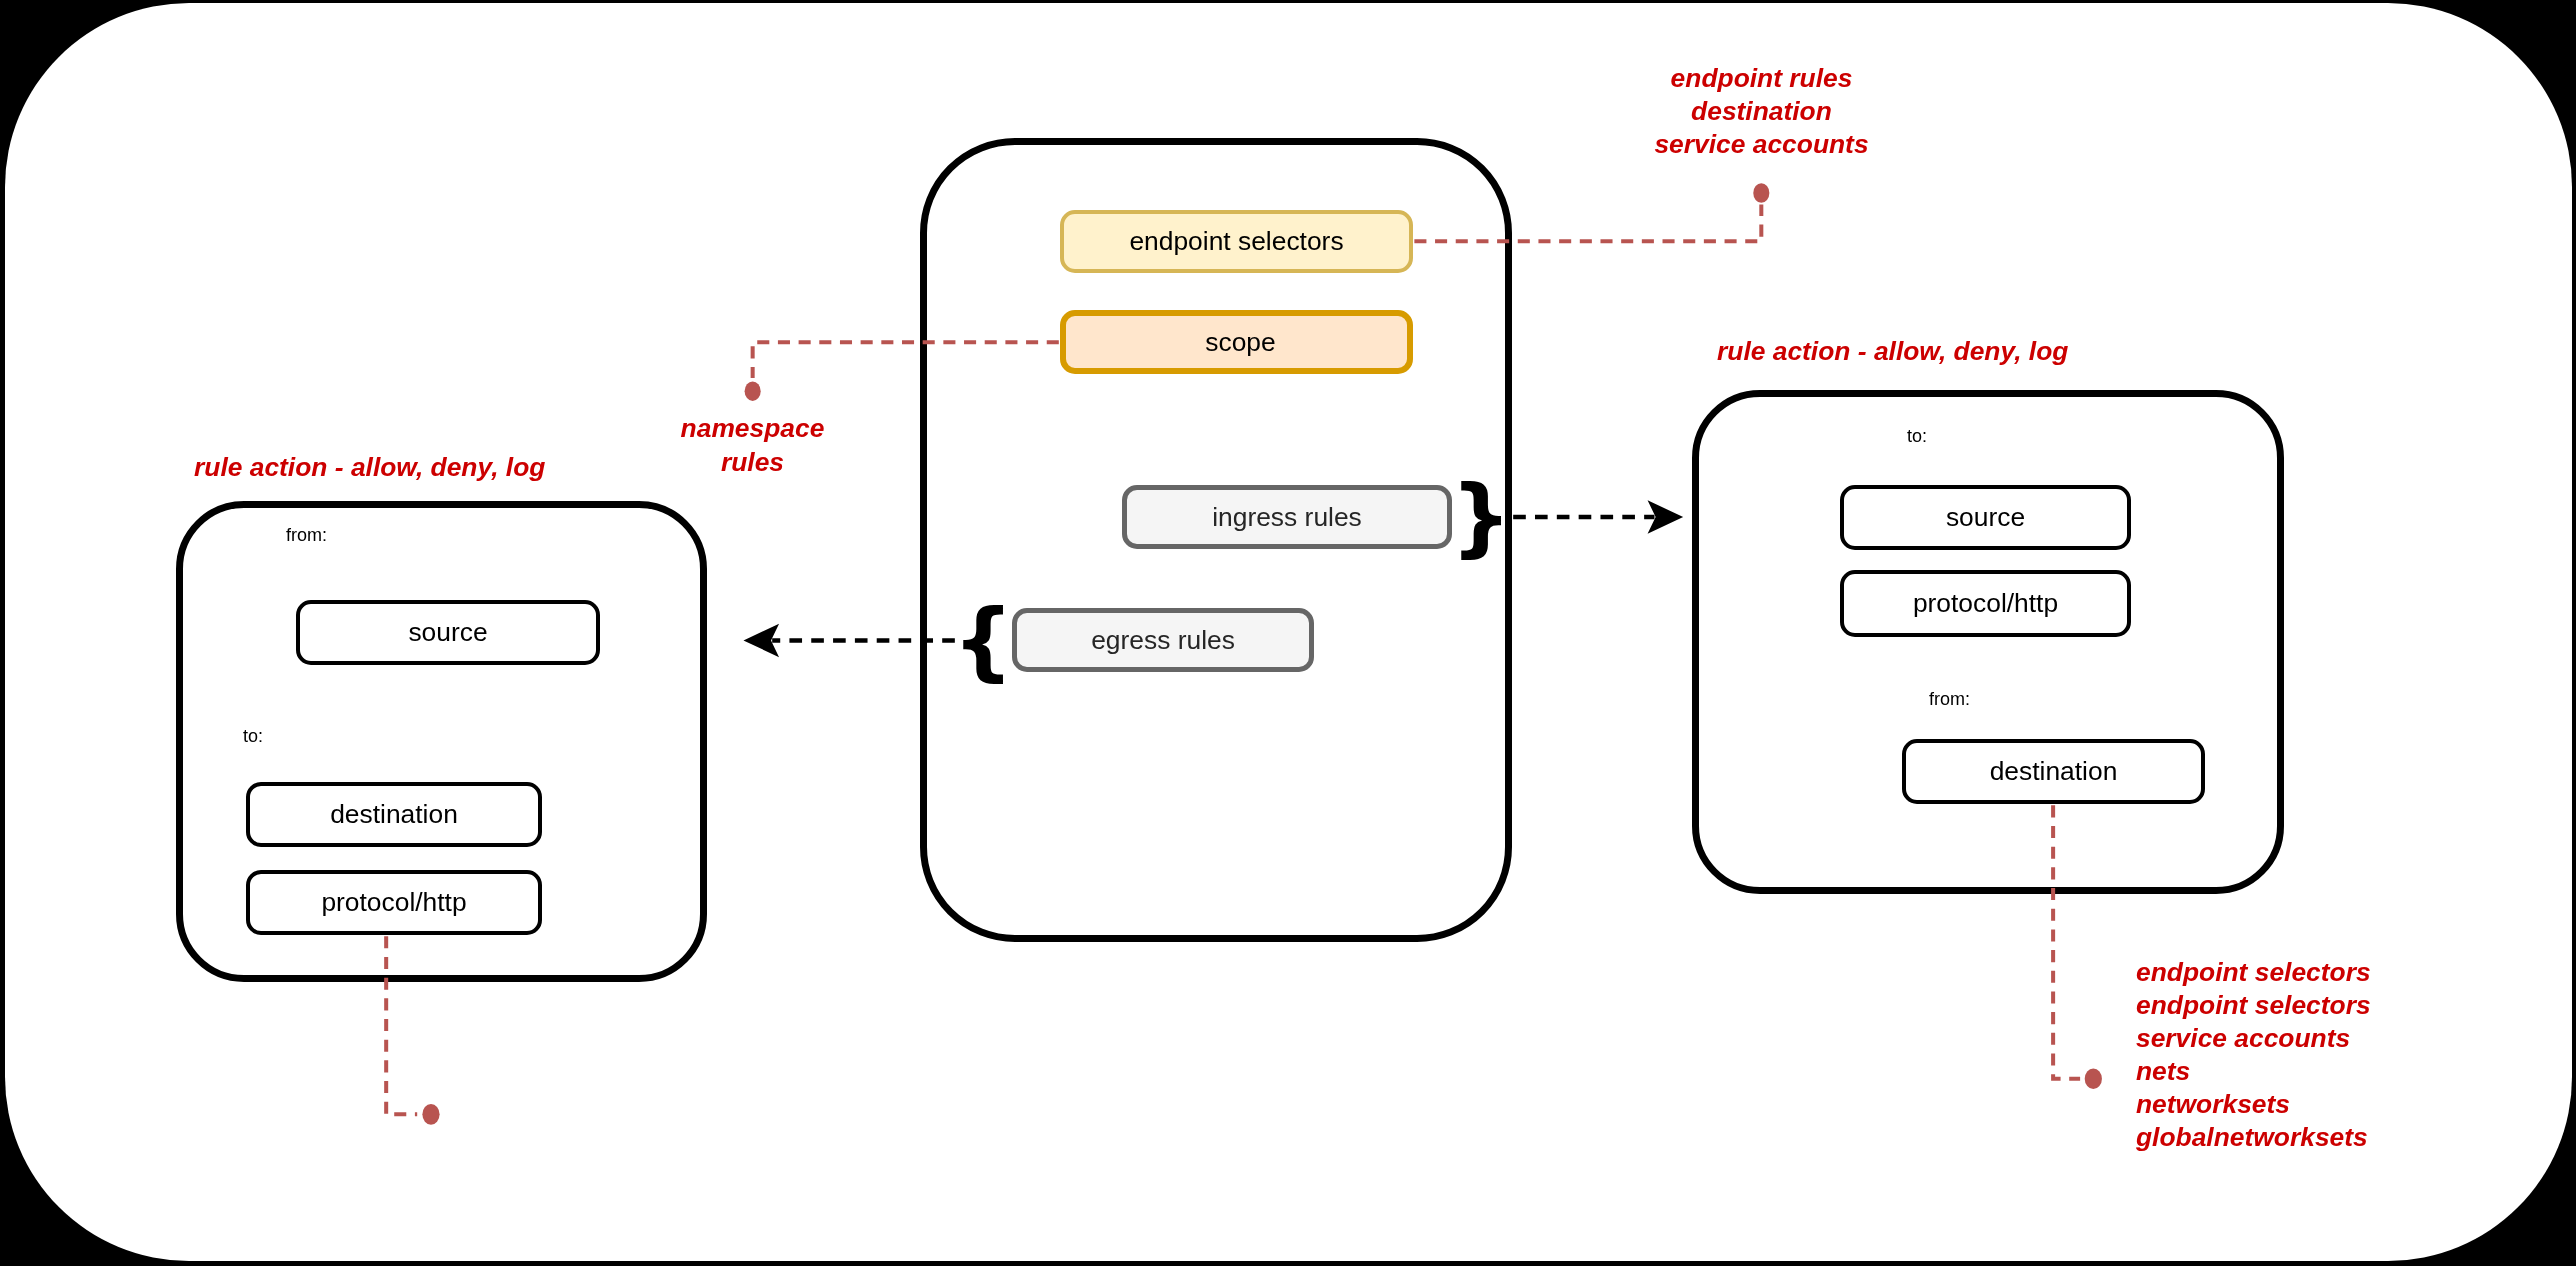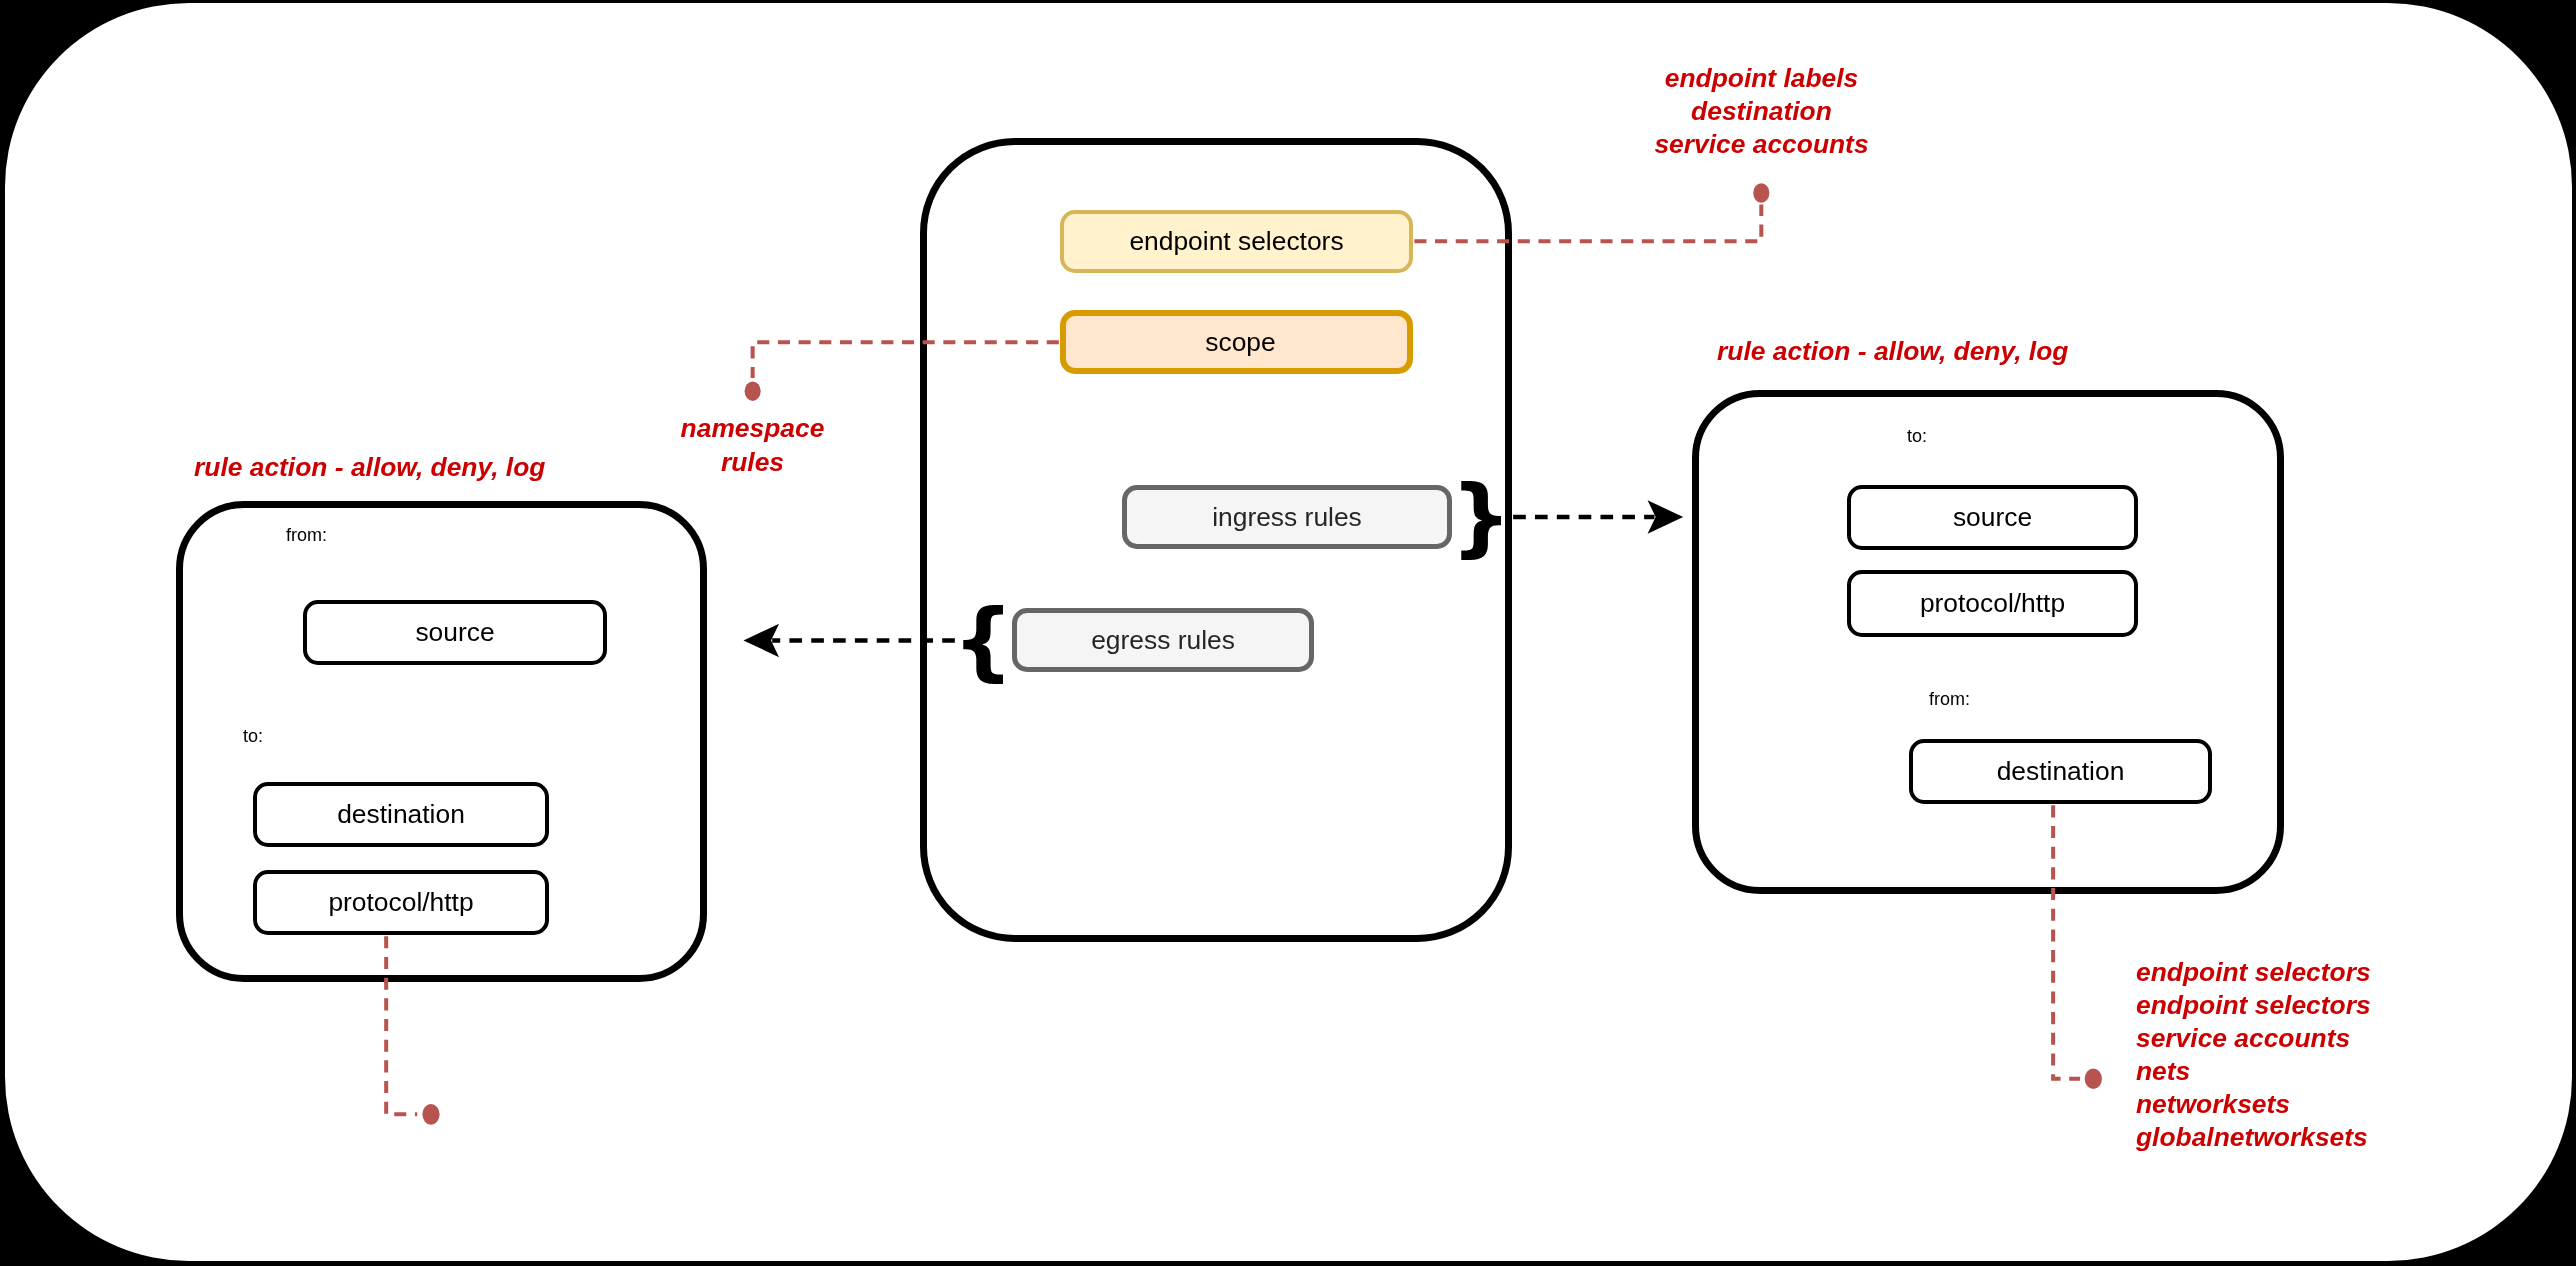--- a/index.html
+++ b/index.html
@@ -6,21 +6,21 @@
   #canvas{position:relative;width:2576px;height:1266px;background:#000;overflow:hidden;
           font-family:"Liberation Sans","DejaVu Sans",sans-serif;}
   .sheet{position:absolute;left:4.6px;top:3.4px;width:2567px;height:1258px;background:#ffffff;border-radius:184px;}
   .node{position:absolute;box-sizing:border-box;display:flex;align-items:center;justify-content:center;}
   .rule-container{background:#ffffff;border:7.5px solid #000;border-radius:68px;}
   .central{background:#ffffff;border:7.5px solid #000;border-radius:95px;}
   .chip{border-radius:15px;font-size:26.4px;color:#000;}
   .chip-yellow{background:#FFF2CC;border:4.6px solid #D6B656;}
   .chip-orange{background:#FFE6CC;border:6.9px solid #D79B00;}
   .chip-gray{background:#F5F5F5;border:5.2px solid #666666;color:#262626;}
-  .chip-white{background:#ffffff;border:4px solid #000;margin-left:7px;}
+  .chip-white{background:#ffffff;border:4px solid #000;}
   .plainlabel{position:absolute;font-size:18px;color:#000;white-space:nowrap;}
   .red-note{position:absolute;color:#CC0000;font-weight:700;font-style:italic;font-size:26.4px;white-space:nowrap;}
   .red-note .ln{display:block;}
   .centered{text-align:center;}
   .lh57 .ln{line-height:33px;} .lh58 .ln{line-height:33px;} .lh60 .ln{line-height:34px;}
   .brace{position:absolute;font-family:"DejaVu Sans",sans-serif;font-size:86px;font-weight:600;color:#000;
          width:80px;height:103px;line-height:103px;text-align:center;}
   svg.connectors{position:absolute;left:0;top:0;z-index:5;}
   .node,.plainlabel,.red-note,.brace{z-index:3;}
 </style>
@@ -69,21 +69,21 @@
     </div>
   <div class="node chip chip-white" style="left:1840px;top:570px;width:291px;height:67px;">
       <span>protocol/http</span>
     </div>
   <div class="plainlabel" style="left:1929px;top:689px;">from:</div>
   <div class="node chip chip-white" style="left:1902px;top:739px;width:303px;height:65px;">
       <span>destination</span>
     </div>
 
   <div class="red-note centered lh57" style="left:1503px;top:62px;width:517px;">
-    <span class="ln">endpoint labels</span>
+    <span class="ln">endpoint rules</span>
     <span class="ln">destination</span>
     <span class="ln">service accounts</span>
   </div>
   <div class="red-note centered lh60" style="left:580px;top:411px;width:345px;">
     <span class="ln">namespace</span>
     <span class="ln">rules</span>
   </div>
   <div class="red-note lh57" style="left:2136px;top:956px;">
     <span class="ln">endpoint selectors</span>
     <span class="ln">endpoint selectors</span>

